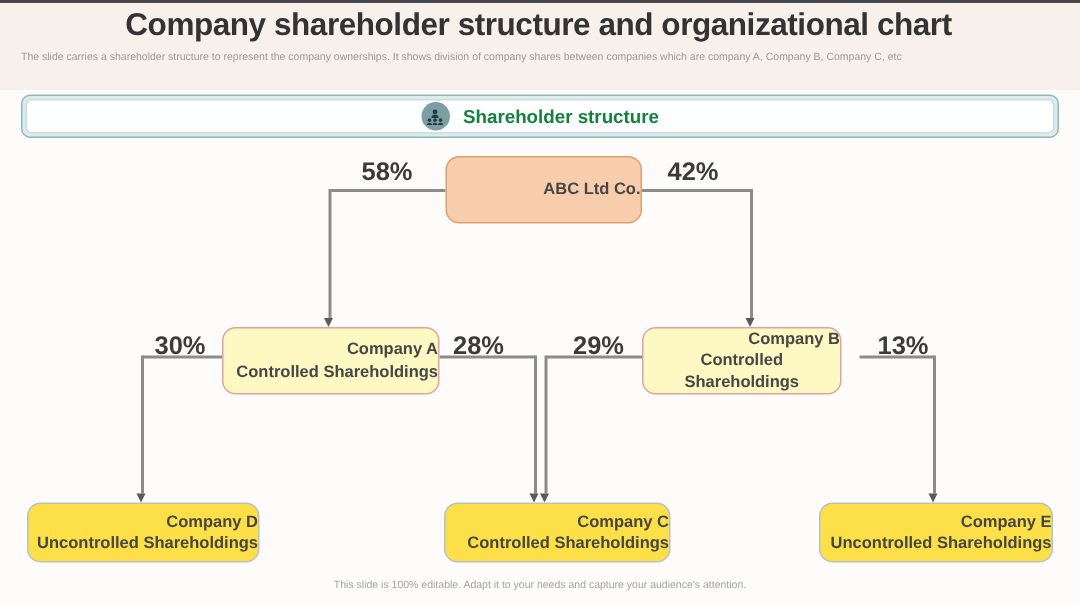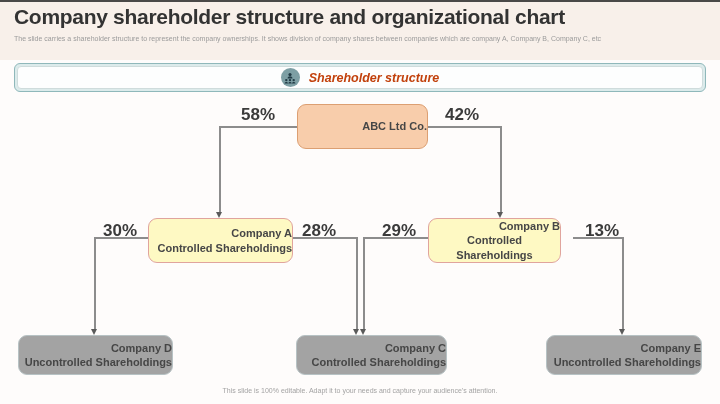--- a/index.html
+++ b/index.html
@@ -4,60 +4,60 @@
 <style>
   html,body{margin:0;padding:0;}
   .slide{
     position:relative;width:720px;height:404px;overflow:hidden;
     background:#fefcfb;font-family:"Liberation Sans",sans-serif;
   }
   .top-edge{position:absolute;left:0;top:0;width:720px;height:2px;background:#2b2b2b;opacity:.85;}
   .header-band{position:absolute;left:0;top:0;width:720px;height:60px;background:#f8f0ea;}
   .title{
     position:absolute;left:14px;top:5px;width:690px;margin:0;
-    font-size:21px;font-weight:bold;color:#333;letter-spacing:-0.3px;
+    font-size:21px;font-weight:bold;color:#333;letter-spacing:-0.3px;text-align:center;
   }
   .subtitle{
     position:absolute;left:14px;top:35px;width:640px;margin:0;
     font-size:7px;color:#9b9b9b;
   }
   .banner{
     position:absolute;left:14px;top:63px;width:692px;height:29px;
     background:#dcebeb;border:1.5px solid #8fb8ba;border-radius:6px;
     box-sizing:border-box;padding:2px;
   }
   .banner-inner{
     width:100%;height:100%;box-sizing:border-box;
     background:#fdfefe;border:1px solid #cfdcdc;border-radius:4px;
     display:flex;align-items:center;justify-content:center;gap:9px;
   }
   .icon-circle{
     width:19px;height:19px;border-radius:50%;background:#7d9fa4;
     display:flex;align-items:center;justify-content:center;flex:0 0 auto;
   }
-  .banner-label{font-size:12.5px;font-weight:bold;color:#c2410c;font-style:italic;}
+  .banner-label{font-size:12.5px;font-weight:bold;color:#15803d;}
   .hline{position:absolute;height:1.5px;background:#8c8c8c;}
   .vline{position:absolute;width:1.5px;background:#8c8c8c;}
   .arrow-down{
     position:absolute;width:0;height:0;
     border-left:3.5px solid transparent;border-right:3.5px solid transparent;
     border-top:6px solid #5a5a5a;
   }
   .pct{
     position:absolute;transform:translateX(-50%);
     font-size:17px;font-weight:bold;color:#3b3b3b;white-space:nowrap;
   }
   .node{
     position:absolute;box-sizing:border-box;border-radius:9px;
     display:flex;flex-direction:column;align-items:flex-end;justify-content:center;
     font-size:11px;font-weight:bold;color:#464646;line-height:1.3;text-align:center;
   }
   .node.peach{background:#f8cdab;border:1px solid #dc9f72;}
   .node.pink{background:#fef9c3;border:1px solid #e0a49d;}
-  .node.gray{background:#a3a3a3;border:1px solid #b7c2c4;}
+  .node.gray{background:#fde047;border:1px solid #b7c2c4;}
   .footer{
     position:absolute;left:0;top:387px;width:720px;margin:0;text-align:center;
     font-size:7px;color:#a3a3a3;
   }
 </style>
 </head>
 <body>
 
 <div class="slide">
   <div class="header-band"></div>

